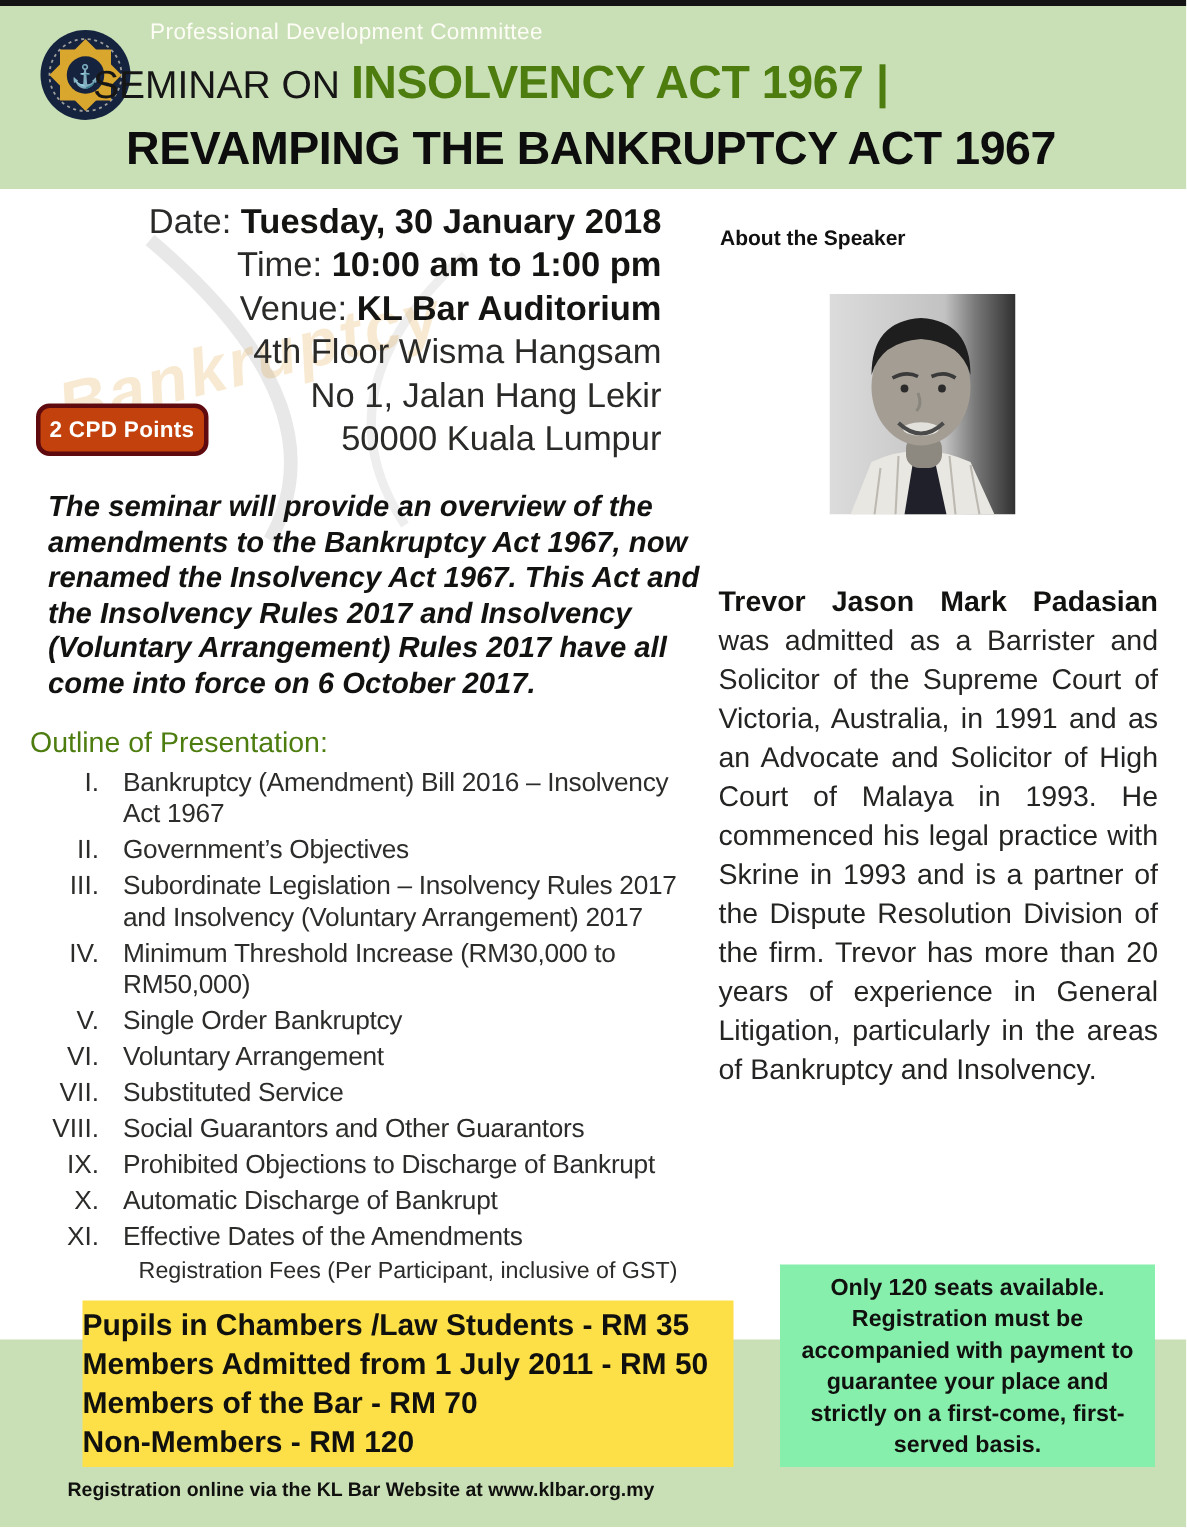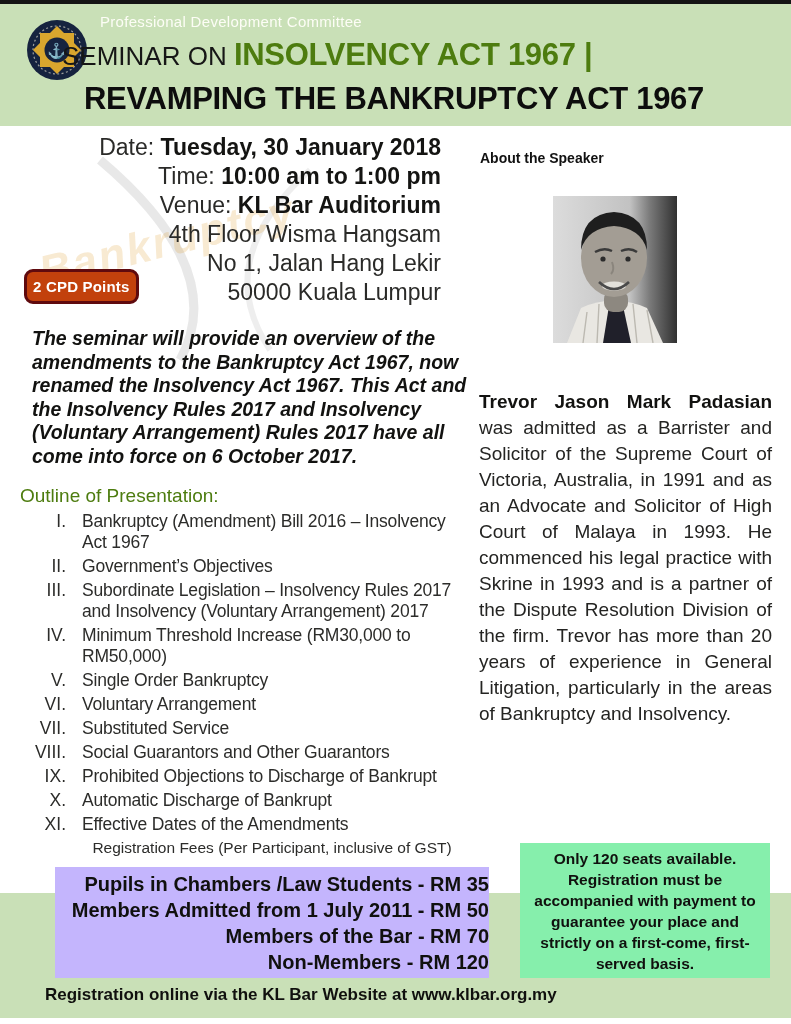--- a/index.html
+++ b/index.html
@@ -32,35 +32,35 @@
             font-weight:700;font-style:italic;color:#121210;}
   
   .outline-head{position:absolute;left:20px;top:485px;font-size:19px;color:#4d7c0f;}
   .outline{position:absolute;left:0px;top:511px;width:470px;}
   .o-row{display:flex;margin-bottom:3px;font-size:17.5px;line-height:21px;color:#2c2c2a;}
   .o-num{width:66px;text-align:right;flex:0 0 66px;}
   .o-txt{margin-left:16px;width:380px;letter-spacing:-.2px;}
   
   .fees-head{position:absolute;left:55px;top:839px;width:434px;text-align:center;
              font-size:15.5px;color:#2c2c2a;}
-  .fees-box{position:absolute;left:55px;top:867px;width:434px;height:111px;background:#c4b5fd;
-            z-index:3;display:flex;flex-direction:column;justify-content:center;text-align:right;}
+  .fees-box{position:absolute;left:55px;top:867px;width:434px;height:111px;background:#fde047;
+            z-index:3;display:flex;flex-direction:column;justify-content:center;text-align:left;}
   .fees-box div{font-size:20px;font-weight:700;line-height:26px;color:#10100e;}
   
   .spk-head{position:absolute;left:480px;top:150px;font-size:14px;font-weight:700;color:#111;}
   .photo{position:absolute;left:553px;top:196px;width:124px;height:147px;}
   .bio{position:absolute;left:479px;top:370px;width:293px;font-size:19px;line-height:26px;
        text-align:justify;color:#242422;}
   .bio .name{font-weight:700;color:#121210;}
   .seats{position:absolute;left:520px;top:843px;width:238px;height:119px;background:#86efac;
          z-index:3;padding:8px 6px;display:flex;align-items:center;}
   .seats div{width:100%;text-align:center;font-size:15.5px;font-weight:700;line-height:21px;color:#10100e;}
   
   .band{position:absolute;left:0;top:893px;width:791px;height:125px;background:#c9e0b7;z-index:1;}
-  .footer{position:absolute;left:45px;top:985px;z-index:3;font-size:17px;font-weight:700;color:#10100e;}
+  .footer{position:absolute;left:45px;top:985px;z-index:3;font-size:13px;font-weight:700;color:#10100e;}
 </style>
 </head>
 <body>
 
 <div class="page">
 
   <div class="topline"></div>
 
   <div class="header">
     <svg class="logo" viewBox="0 0 64 80">

